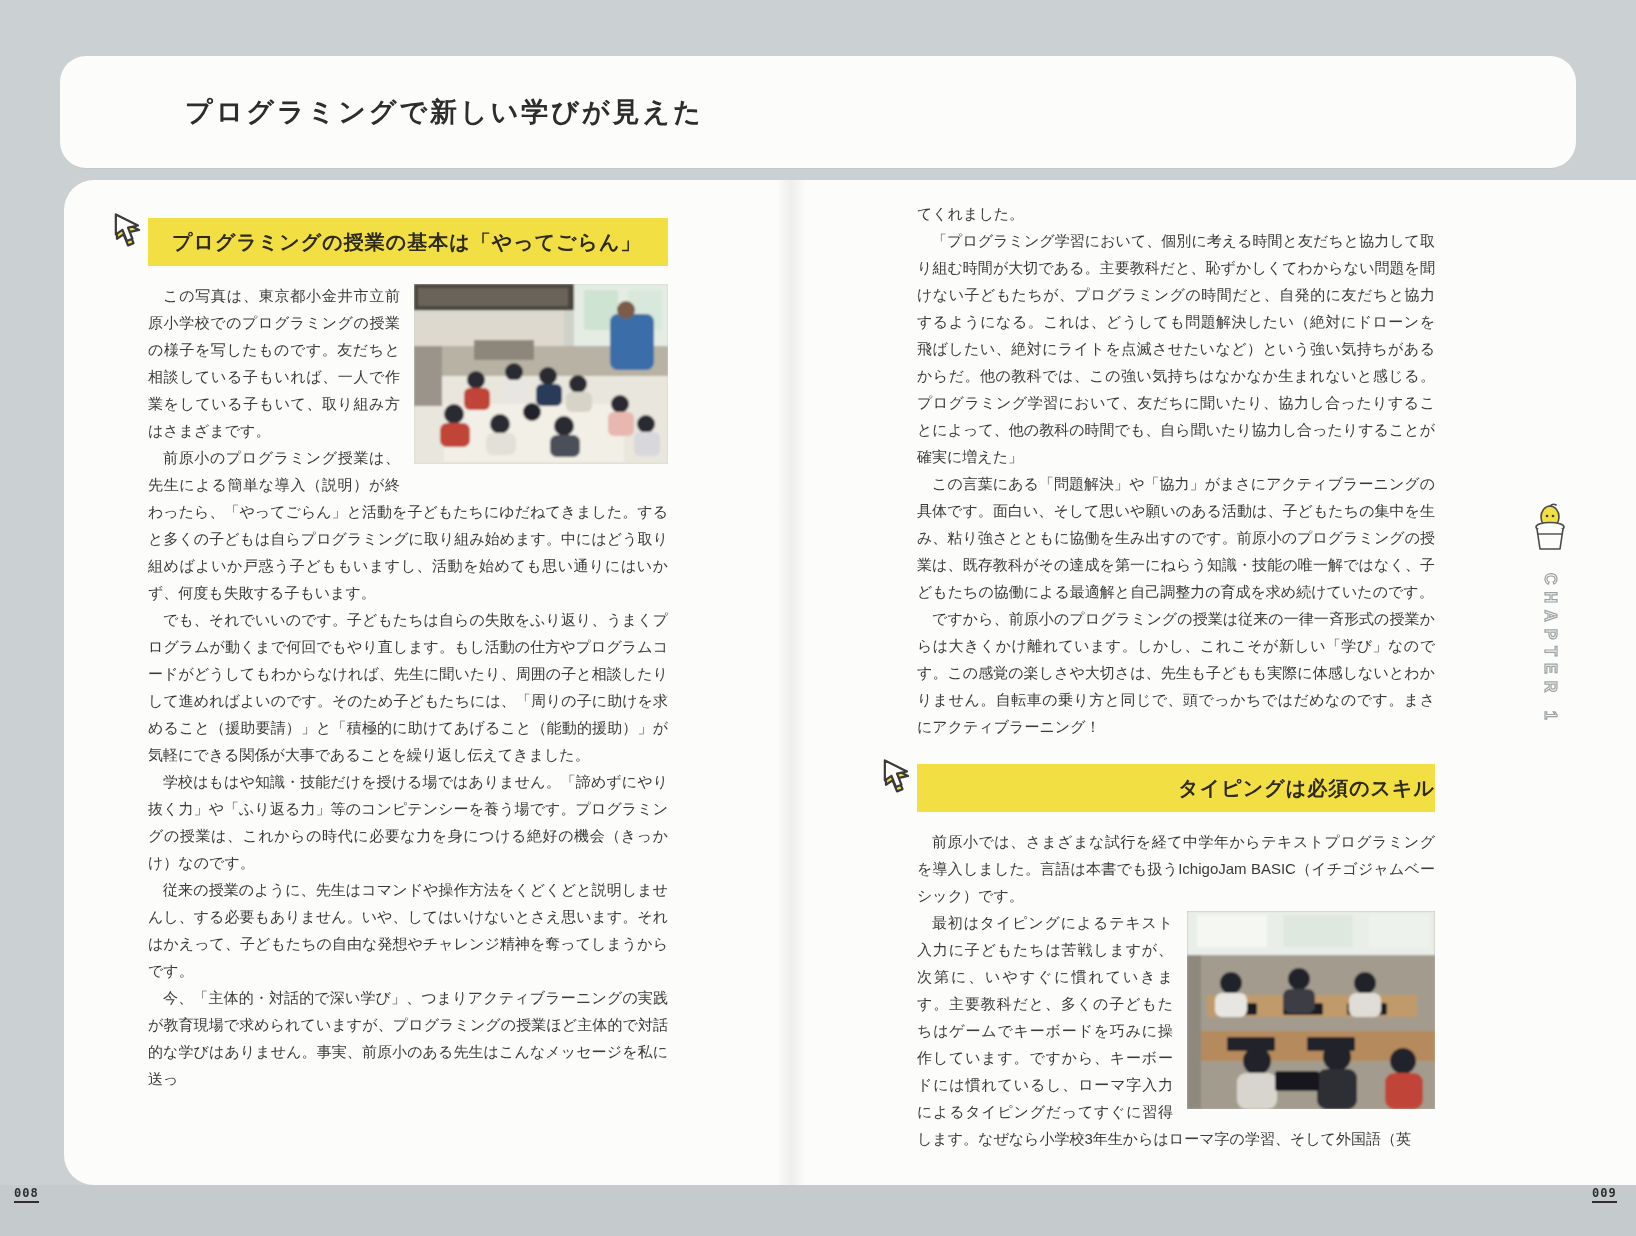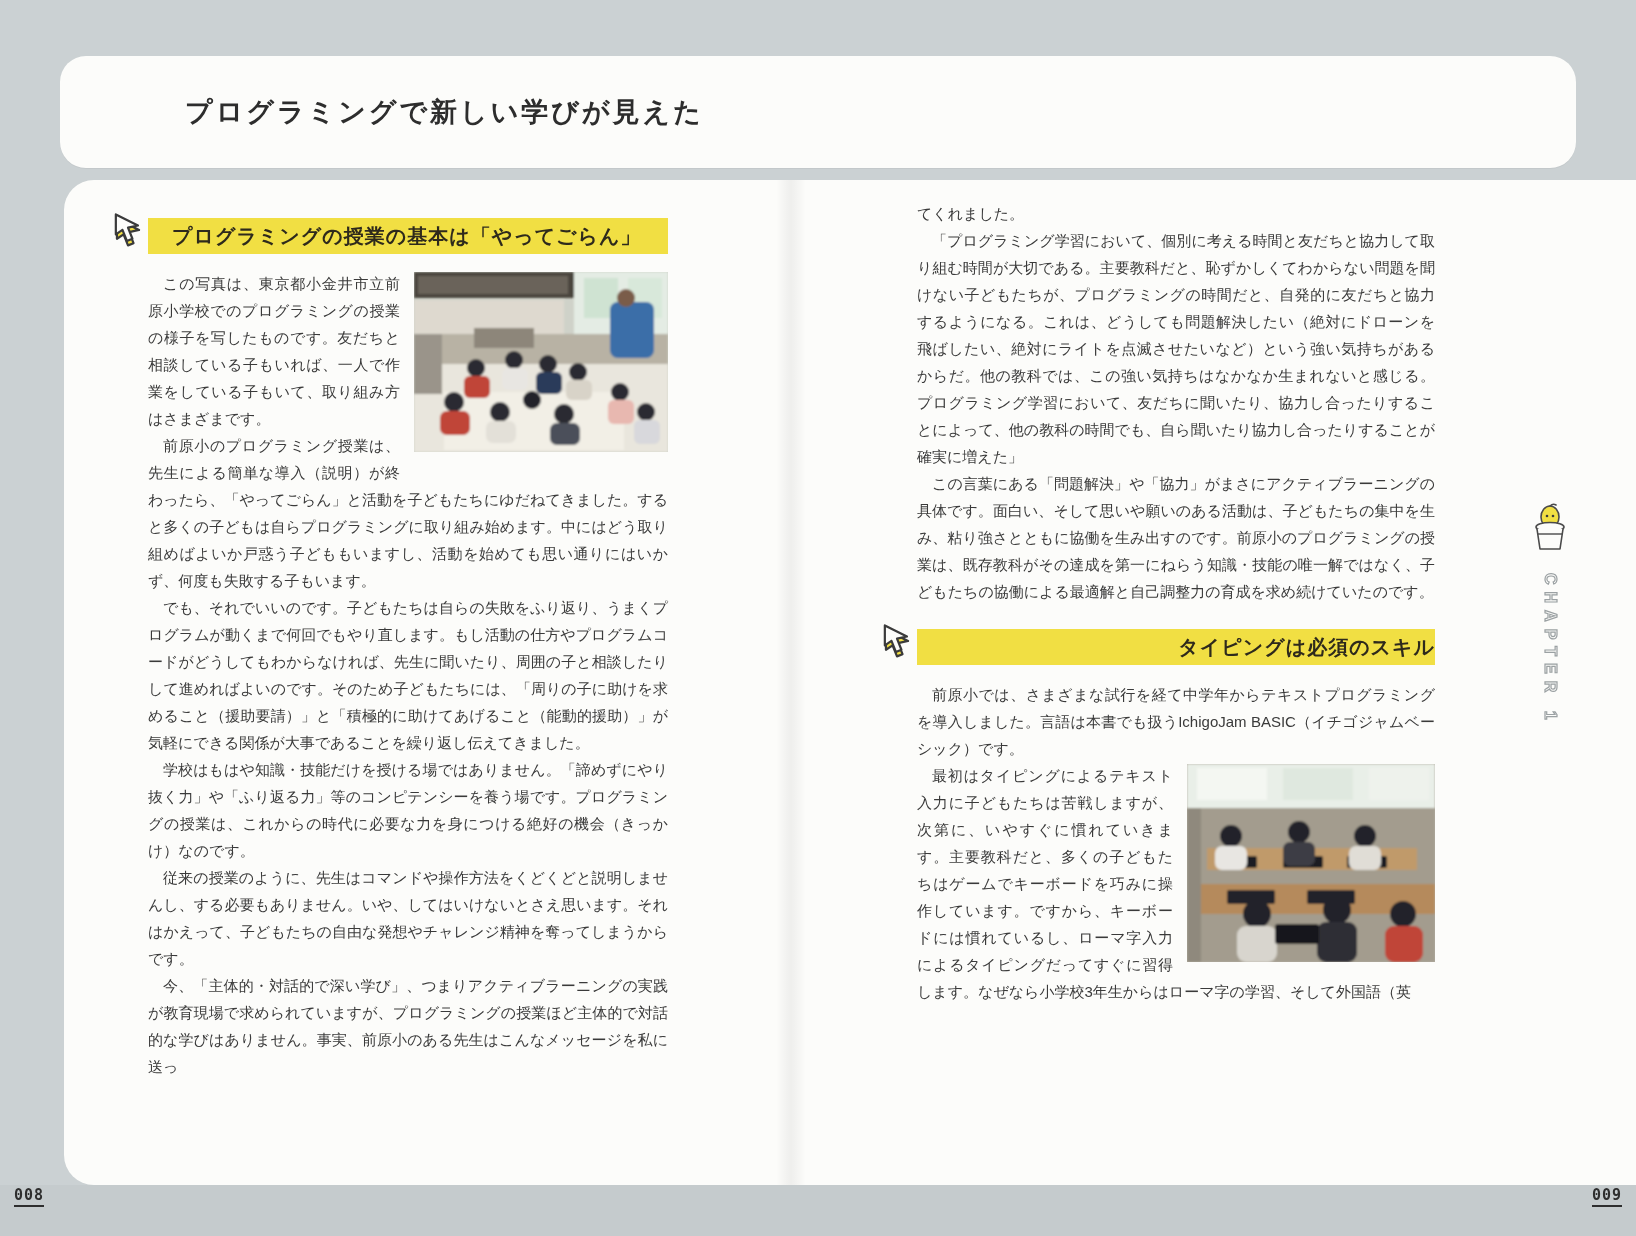--- a/index.html
+++ b/index.html
@@ -41,21 +41,21 @@
   }
   
   .col{position:absolute;font-size:15px;line-height:27px;}
   .col-left{left:148px;top:218px;width:520px;}
   .col-right{left:905px;top:200px;width:518px;margin-left:12px;}
   .body-text p{margin:0;text-indent:1em;text-align:justify;}
   .body-text p.no-indent{text-indent:0;}
   
   .sec-header{
     clear:both;position:relative;background:#f1df43;
-    height:36px;display:flex;align-items:center;
+    height:48px;display:flex;align-items:center;
     padding-left:24px;box-sizing:border-box;
     font-size:20px;font-weight:bold;color:#2e2a1c;letter-spacing:1px;
     margin-bottom:16px;
   }
   .sec-header.later{margin-top:24px;justify-content:flex-end;}
   .cursor-badge{
     position:absolute;left:-38px;top:-8px;width:36px;height:42px;
   }
   
   .photo-float-right{float:right;margin:2px 0 10px 14px;display:block;line-height:0;}
@@ -68,21 +68,21 @@
   .chapter-label{
     writing-mode:vertical-rl;
     font-size:16px;font-weight:bold;letter-spacing:7px;
     color:#fcfcfa;
     -webkit-text-stroke:1.2px #9ba1a3;
     text-stroke:1.2px #9ba1a3;
   }
   
   .page-num{
     position:absolute;font-family:"DejaVu Sans Mono","Liberation Mono",monospace;
-    font-size:15px;font-weight:bold;color:#2e2e2e;letter-spacing:1px;
+    font-size:12px;font-weight:bold;color:#2e2e2e;letter-spacing:1px;
     border-bottom:2px solid #2e2e2e;padding-bottom:1px;
   }
   .page-num.left{left:14px;top:1186px;}
   .page-num.right{left:1592px;top:1186px;}
 </style>
 </head>
 <body>
 
 <div class="spread">
 
@@ -159,20 +159,21 @@
     <p>従来の授業のように、先生はコマンドや操作方法をくどくどと説明しませんし、する必要もありません。いや、してはいけないとさえ思います。それはかえって、子どもたちの自由な発想やチャレンジ精神を奪ってしまうからです。</p>
 
 
     <p>今、「主体的・対話的で深い学び」、つまりアクティブラーニングの実践が教育現場で求められていますが、プログラミングの授業ほど主体的で対話的な学びはありません。事実、前原小のある先生はこんなメッセージを私に送っ</p>
   </div>
 
   <div class="col col-right body-text">
     <p class="no-indent">てくれました。</p>
     <p>「プログラミング学習において、個別に考える時間と友だちと協力して取り組む時間が大切である。主要教科だと、恥ずかしくてわからない問題を聞けない子どもたちが、プログラミングの時間だと、自発的に友だちと協力するようになる。これは、どうしても問題解決したい（絶対にドローンを飛ばしたい、絶対にライトを点滅させたいなど）という強い気持ちがあるからだ。他の教科では、この強い気持ちはなかなか生まれないと感じる。プログラミング学習において、友だちに聞いたり、協力し合ったりすることによって、他の教科の時間でも、自ら聞いたり協力し合ったりすることが確実に増えた」</p>
     <p>この言葉にある「問題解決」や「協力」がまさにアクティブラーニングの具体です。面白い、そして思いや願いのある活動は、子どもたちの集中を生み、粘り強さとともに協働を生み出すのです。前原小のプログラミングの授業は、既存教科がその達成を第一にねらう知識・技能の唯一解ではなく、子どもたちの協働による最適解と自己調整力の育成を求め続けていたのです。</p>
+    <p>ですから、前原小のプログラミングの授業は従来の一律一斉形式の授業からは大きくかけ離れています。しかし、これこそが新しい「学び」なのです。この感覚の楽しさや大切さは、先生も子どもも実際に体感しないとわかりません。自転車の乗り方と同じで、頭でっかちではだめなのです。まさにアクティブラーニング！</p>
 
     <div class="sec-header later">
       <span class="cursor-badge">
         <svg width="36" height="42" viewBox="0 0 32 38">
           <path d="M6 8 L26 18 L17 20 L21 30 L16 32 L12 22 L6 26 Z" fill="#f1df43" stroke="#3a3a3a" stroke-width="2" stroke-linejoin="round"></path>
           <path d="M5 4 L25 14 L16 16 L20 26 L15 28 L11 18 L5 22 Z" fill="#fcfcfa" stroke="#3a3a3a" stroke-width="2" stroke-linejoin="round"></path>
         </svg>
       </span>
       <span>タイピングは必須のスキル</span>
     </div>

